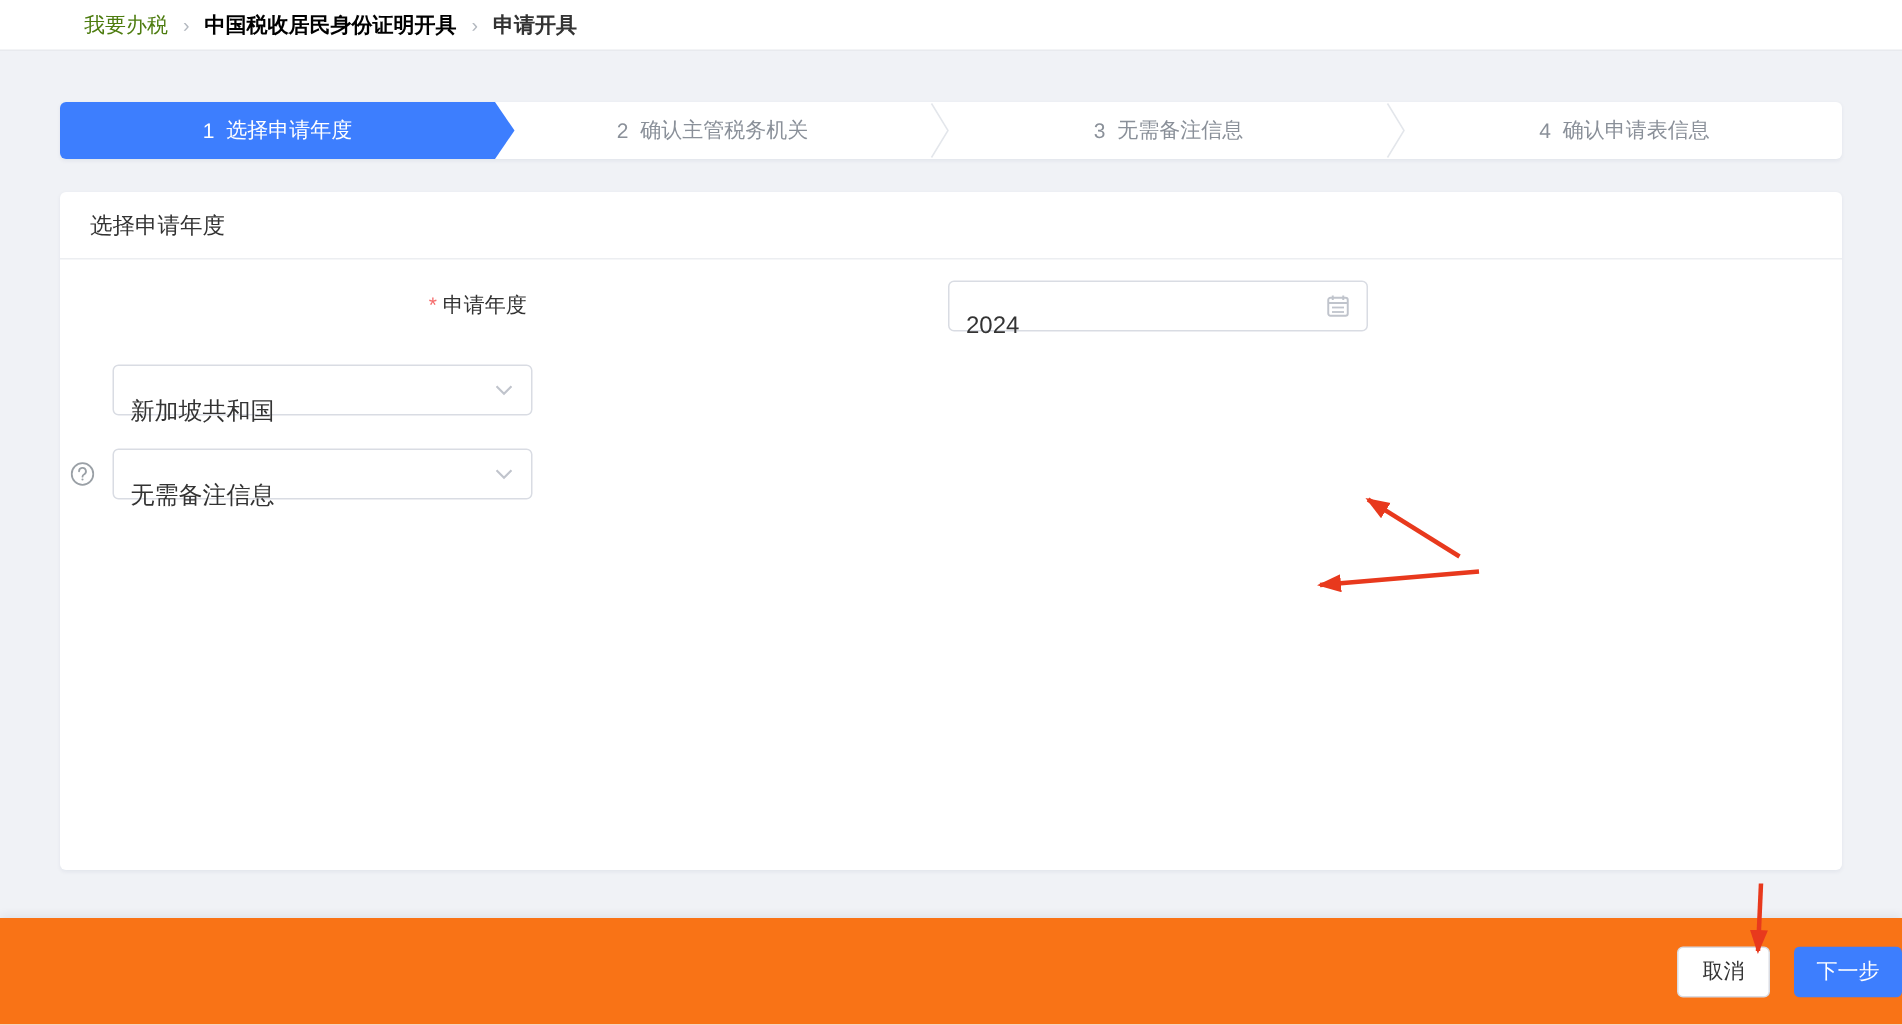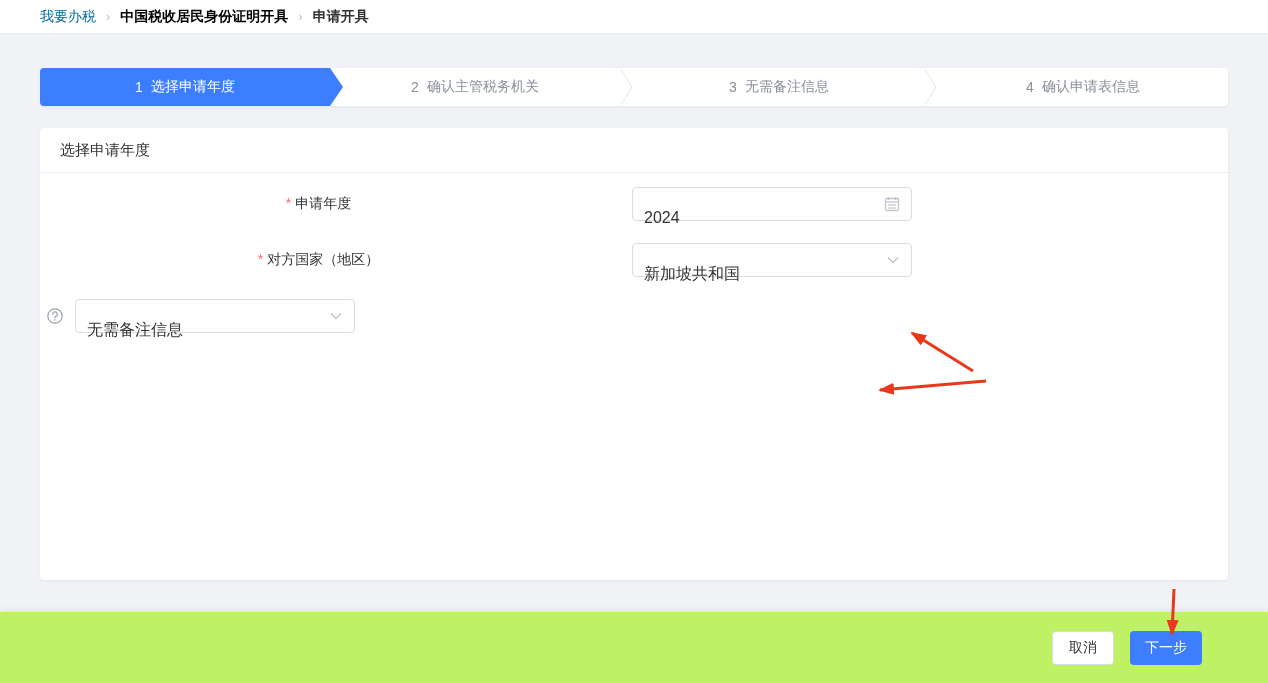--- a/index.html
+++ b/index.html
@@ -10,21 +10,21 @@
     color: #333;
     font-size: 14px;
     position: relative;
   }
 
   
   .crumb-bar {
     height: 34px; background: #fff; border-bottom: 1px solid #e8eaee;
     display: flex; align-items: center; padding: 0 40px;
   }
-  .crumb { color: #0369a1; }
+  .crumb { color: #4d7c0f; margin-left: 16px; }
   .crumb-sep { color: #b4b9c0; margin: 0 10px; font-size: 13px; }
   .crumb-link { color: #000000; font-weight: bold; }
   .crumb-current { color: #333; font-weight: bold; }
 
   
   .steps {
     margin: 34px 40px 0; height: 38px; background: #fff;
     border-radius: 4px; box-shadow: 0 1px 3px rgba(20,40,80,.06);
     display: flex; align-items: stretch; position: relative;
   }
@@ -76,22 +76,22 @@
   .field-box {
     flex: 0 0 280px; height: 34px; border: 1px solid #d9dce3; border-radius: 4px;
     display: flex; align-items: center; justify-content: space-between;
     padding: 0 11px; background: #fff; color: #333;
   }
   .field-box .val { font-size: 16px; margin-top: 28px; }
 
   
   .footer {
     position: absolute; left: 0; bottom: 0; width: 1268px; height: 71px;
-    background: #bef264; box-shadow: 0 -2px 6px rgba(20,40,80,.07);
-    display: flex; align-items: center; justify-content: flex-end; padding-right: 66px;
+    background: #f97316; box-shadow: 0 -2px 6px rgba(20,40,80,.07);
+    display: flex; align-items: center; justify-content: flex-end; 
   }
   .btn {
     height: 34px; border-radius: 4px; font-size: 14px;
     display: inline-flex; align-items: center; justify-content: center;
     cursor: pointer; border: 1px solid transparent;
   }
   .btn-plain { background: #fff; border-color: #d9dce3; color: #333; width: 62px; margin-right: 16px; }
   .btn-primary { background: #3d7efe; color: #fff; width: 72px; }
 
   
@@ -163,23 +163,20 @@
           <line x1="1.5" y1="6" x2="14.5" y2="6" stroke="#c0c4cc" stroke-width="1.3"></line>
           <line x1="4.5" y1="1" x2="4.5" y2="4" stroke="#c0c4cc" stroke-width="1.3"></line>
           <line x1="11.5" y1="1" x2="11.5" y2="4" stroke="#c0c4cc" stroke-width="1.3"></line>
           <line x1="4" y1="9" x2="12" y2="9" stroke="#c0c4cc" stroke-width="1.2"></line>
           <line x1="4" y1="12" x2="12" y2="12" stroke="#c0c4cc" stroke-width="1.2"></line>
         </svg>
       </div>
     </div>
 
     <div class="form-row">
-      <div class="form-label">
-        <span class="req">*</span><span>对方国家（地区）</span>
-      </div>
       <div class="help-slot"></div>
       <div class="field-box">
         <span class="val">新加坡共和国</span>
         <svg width="14" height="14" viewBox="0 0 14 14">
           <polyline points="2,4.5 7,9.5 12,4.5" fill="none" stroke="#c0c4cc" stroke-width="1.4"></polyline>
         </svg>
       </div>
     </div>
 
     <div class="form-row">

